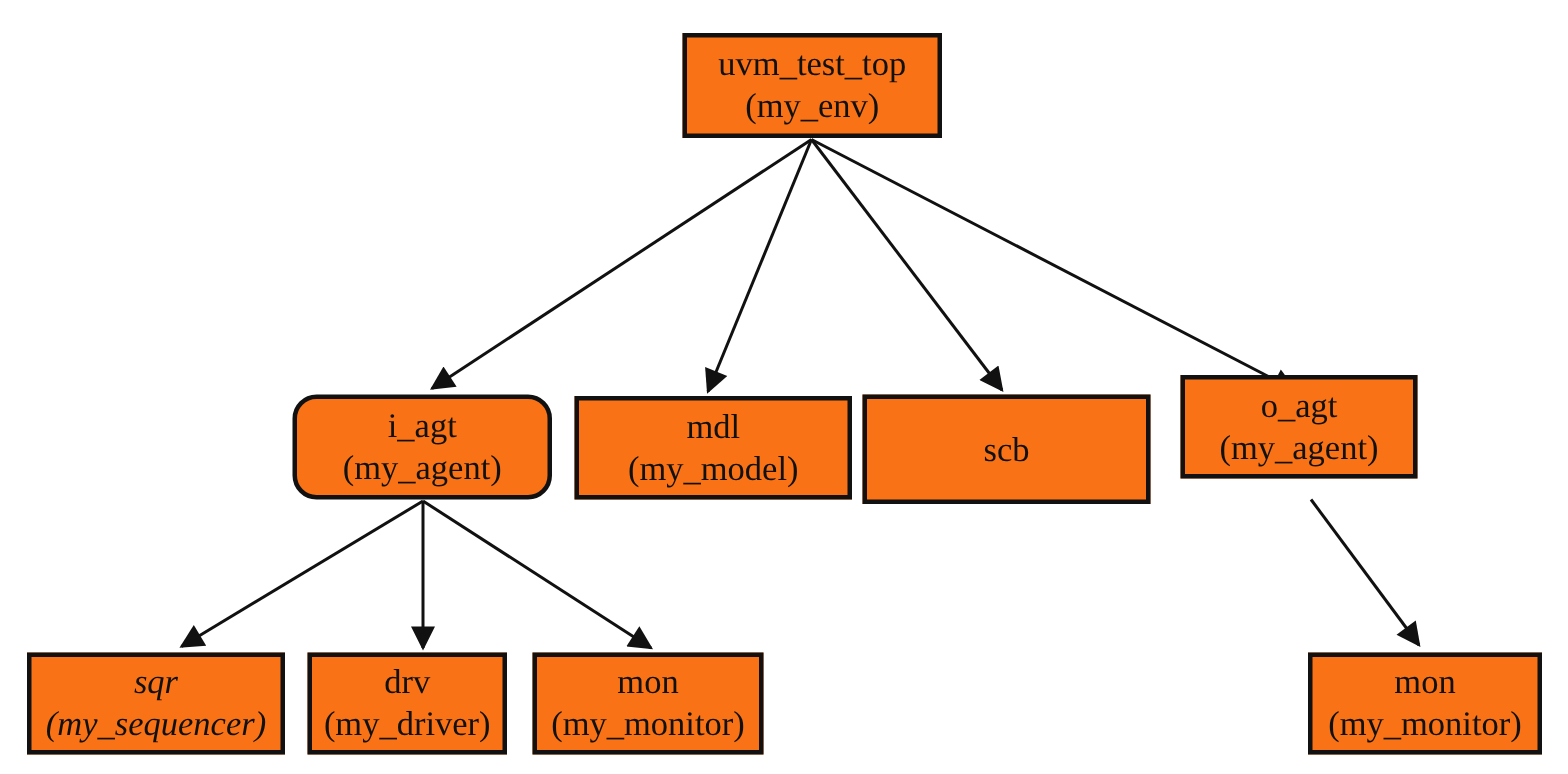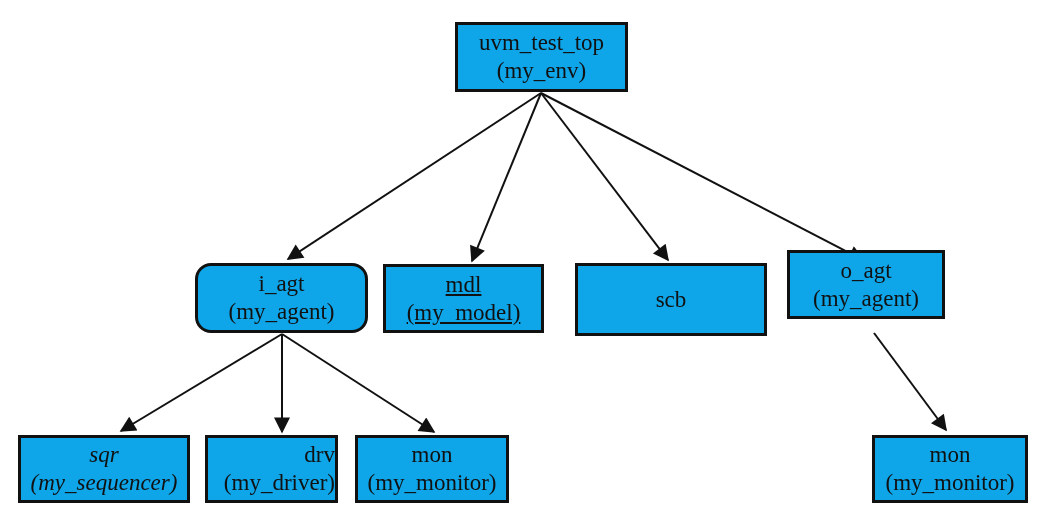--- a/index.html
+++ b/index.html
@@ -20,21 +20,21 @@
     left: 0;
     top: 0;
     width: 1045px;
     height: 516px;
     z-index: 1;
   }
   .node {
     position: absolute;
     box-sizing: border-box;
     border: 3px solid #111111;
-    background: #0ea5e9;
+    background: #f97316;
     display: flex;
     flex-direction: column;
     align-items: center;
     justify-content: center;
     text-align: center;
     color: #111111;
     font-size: 23px;
     line-height: 28px;
     z-index: 2;
     white-space: nowrap;
@@ -67,40 +67,40 @@
   <div class="node" style="left: 455px; top: 22px; width: 173px; height: 70px;">
     <span class="label">uvm_test_top</span>
     <span class="sublabel">(my_env)</span>
   </div>
 
   <div class="node" style="left: 195px; top: 263px; width: 173px; height: 70px; border-radius: 16px;">
     <span class="label">i_agt</span>
     <span class="sublabel">(my_agent)</span>
   </div>
 
-  <div class="node" style="left: 383px; top: 264px; width: 161px; height: 69px; text-decoration: underline;">
+  <div class="node" style="left: 383px; top: 264px; width: 185px; height: 69px;">
     <span class="label">mdl</span>
     <span class="sublabel">(my_model)</span>
   </div>
 
   <div class="node" style="left: 575px; top: 263px; width: 192px; height: 73px; gap: 22px;">
     <span class="label">scb</span>
   </div>
 
   <div class="node" style="left: 787px; top: 250px; width: 158px; height: 69px;">
     <span class="label">o_agt</span>
     <span class="sublabel">(my_agent)</span>
   </div>
 
   <div class="node" style="left: 18px; top: 435px; width: 172px; height: 68px; font-style: italic;">
     <span class="label">sqr</span>
     <span class="sublabel">(my_sequencer)</span>
   </div>
 
-  <div class="node" style="left: 205px; top: 435px; width: 133px; height: 68px; align-items: flex-end;">
+  <div class="node" style="left: 205px; top: 435px; width: 133px; height: 68px;">
     <span class="label">drv</span>
     <span class="sublabel">(my_driver)</span>
   </div>
 
   <div class="node" style="left: 355px; top: 435px; width: 154px; height: 68px;">
     <span class="label">mon</span>
     <span class="sublabel">(my_monitor)</span>
   </div>
 
   <div class="node" style="left: 872px; top: 435px; width: 156px; height: 68px;">

